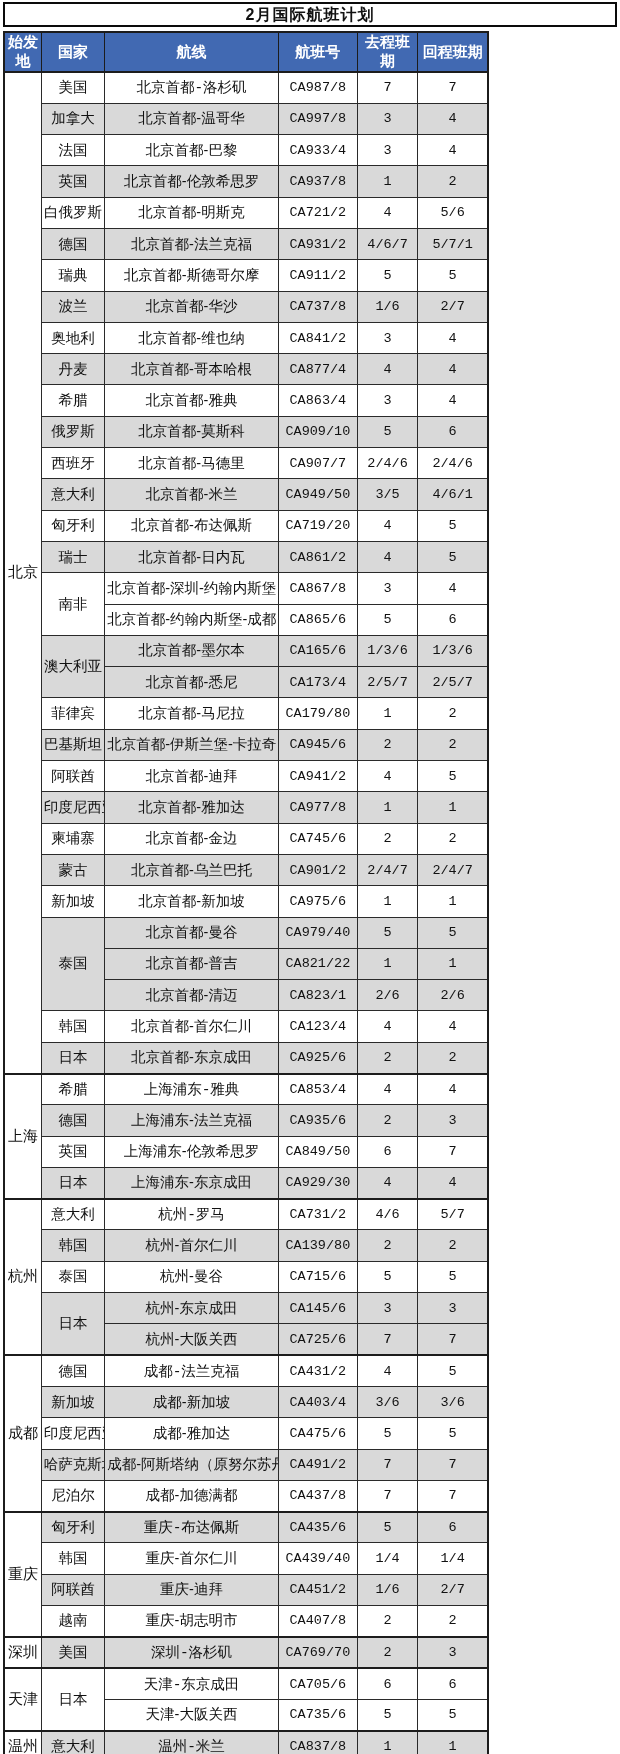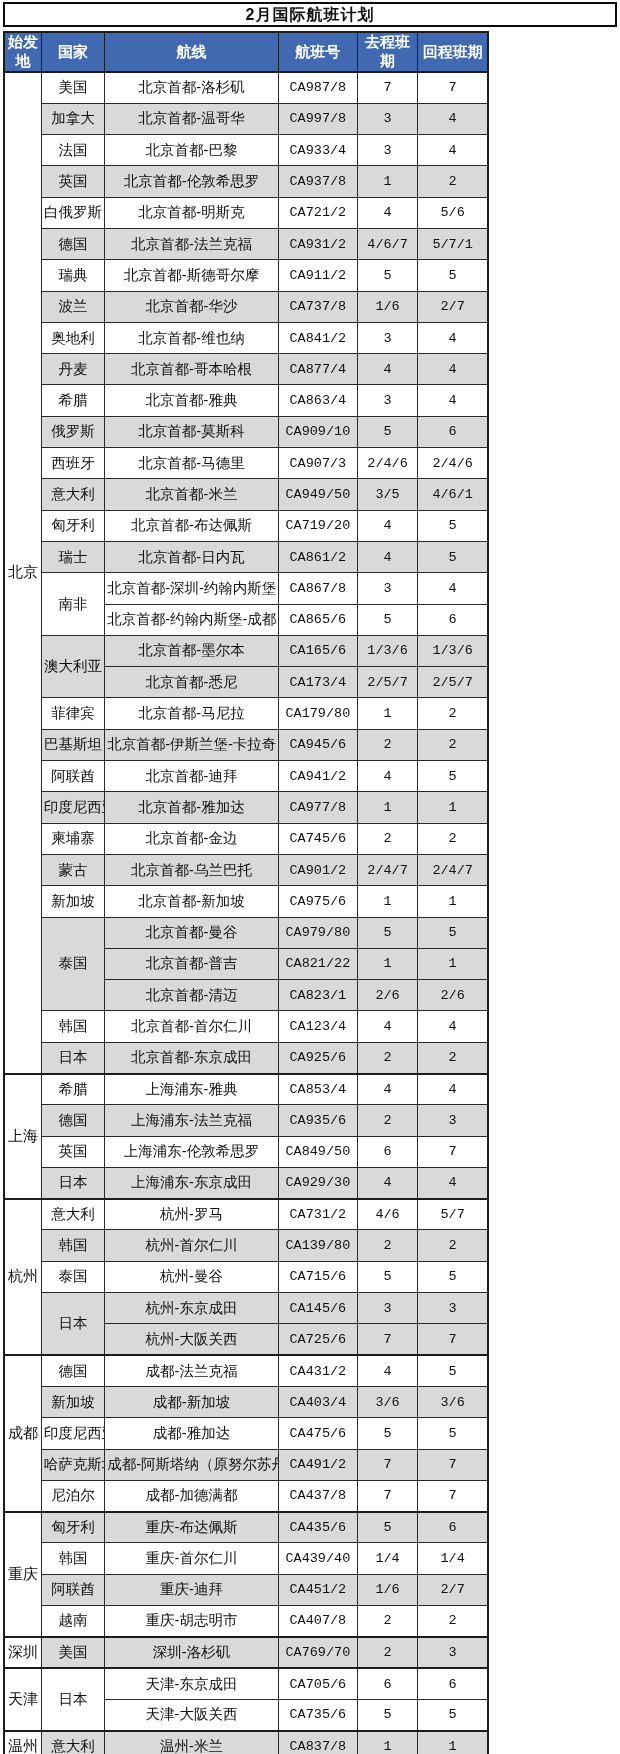--- a/index.html
+++ b/index.html
@@ -59,21 +59,21 @@
     background: var(--row-even, #ffffff);
   }
   tbody tr { height: 31.3px; }
   td.alt { background: var(--row-odd, #d9d9d9); }
   td.origin { background: #ffffff; font-size: 15px; text-align: center; }
   td.num {
     font-family: "Liberation Mono", "DejaVu Sans Mono", monospace;
     font-size: 13.5px;
     letter-spacing: 0;
   }
-  tr.section-start td { border-top: 2px solid #1c1c1c; }
+  tr.section-start td { border-top: 2px solid #1c1c1c; font-family: Liberation Mono, monospace; }
   tr.inner td.rowline { border-top: 1px solid #8f8f8f; margin-top: 28px; }
 </style>
 </head>
 <body>
 
 <div class="page">
   <div class="title-bar">2月国际航班计划</div>
 
   <table class="flight-table">
     <colgroup>
@@ -176,21 +176,21 @@
         <tr>
           <td class="alt" rowspan="1">俄罗斯</td>
           <td class="rowline alt">北京首都-莫斯科</td>
           <td class="num rowline alt">CA909/10</td>
           <td class="num rowline alt">5</td>
           <td class="num rowline alt">6</td>
         </tr>
         <tr>
           <td rowspan="1">西班牙</td>
           <td class="rowline">北京首都-马德里</td>
-          <td class="num rowline">CA907/3</td>
+          <td class="num rowline">CA907/7</td>
           <td class="num rowline">2/4/6</td>
           <td class="num rowline">2/4/6</td>
         </tr>
         <tr>
           <td class="alt" rowspan="1">意大利</td>
           <td class="rowline alt">北京首都-米兰</td>
           <td class="num rowline alt">CA949/50</td>
           <td class="num rowline alt">3/5</td>
           <td class="num rowline alt">4/6/1</td>
         </tr>
@@ -279,21 +279,21 @@
         <tr>
           <td rowspan="1">新加坡</td>
           <td class="rowline">北京首都-新加坡</td>
           <td class="num rowline">CA975/6</td>
           <td class="num rowline">1</td>
           <td class="num rowline">1</td>
         </tr>
         <tr>
           <td class="alt" rowspan="3">泰国</td>
           <td class="rowline alt">北京首都-曼谷</td>
-          <td class="num rowline alt">CA979/80</td>
+          <td class="num rowline alt">CA979/40</td>
           <td class="num rowline alt">5</td>
           <td class="num rowline alt">5</td>
         </tr>
         <tr class="inner">
           <td class="rowline alt">北京首都-普吉</td>
           <td class="num rowline alt">CA821/22</td>
           <td class="num rowline alt">1</td>
           <td class="num rowline alt">1</td>
         </tr>
         <tr class="inner">

